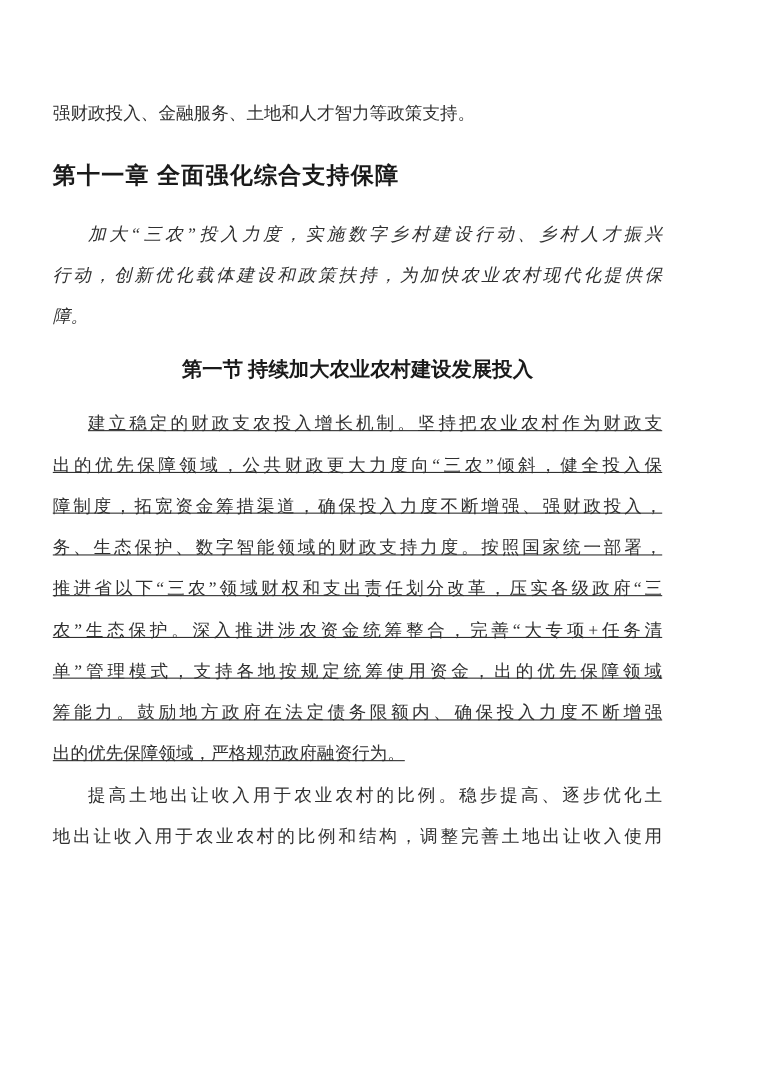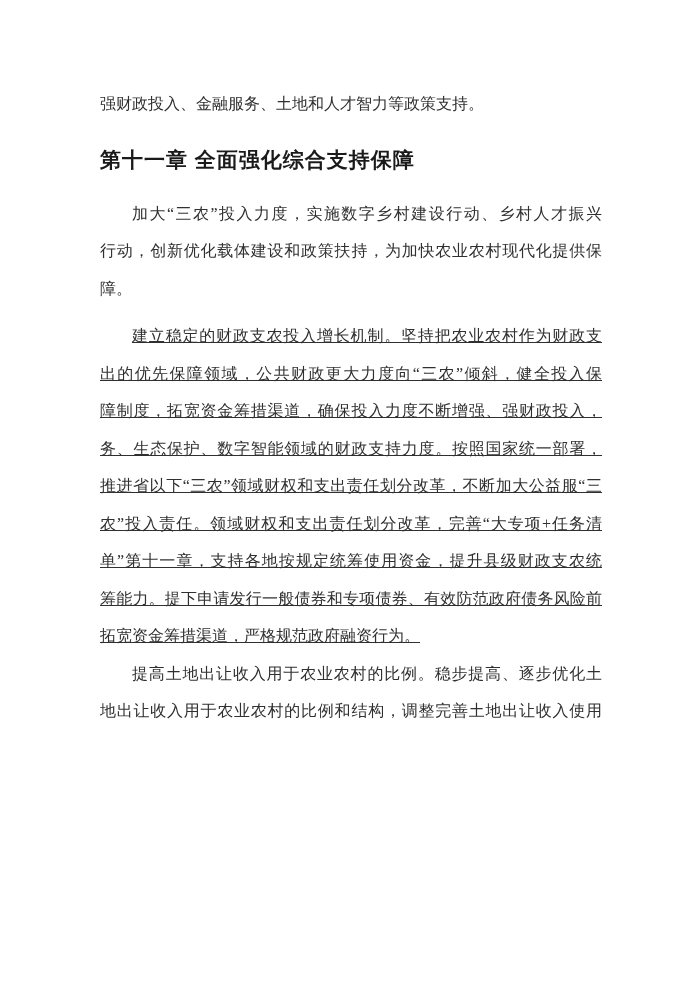--- a/index.html
+++ b/index.html
@@ -7,21 +7,21 @@
     --text: #303030;
     --heading-text: #1a1a1a;
   }
   * { margin: 0; padding: 0; box-sizing: border-box; }
   html, body { background: var(--page-background, #ffffff); }
   .page {
     position: relative;
     width: 700px;
     height: 990px;
     background: var(--page-background, #ffffff);
-    padding: 85px 98px 0 100px;
+    padding: 85px 98px 0 48px;
     font-family: "Liberation Serif", serif;
     color: var(--text, #303030);
     overflow: hidden;
   }
   .line {
     font-size: 16px;
     line-height: 37.5px;
     height: 37.5px;
     color: var(--text, #303030);
     text-align: justify;
@@ -44,49 +44,50 @@
   .section {
     margin-top: 10px;
     text-align: center;
     font-family: "Liberation Serif", serif;
     font-weight: 700;
     font-size: 18.5px;
     line-height: 40px;
     color: var(--heading-text, #1a1a1a);
   }
   .para { margin-top: 0; }
-  .para.intro { margin-top: 14px; }
+  .para.intro { margin-top: 14px; font-style: italic; }
   .para.first-body { margin-top: 10px; text-decoration: underline; }
 </style>
 </head>
 <body>
 
 <div class="page">
   <div class="para">
       <div class="line">强财政投入、金融服务、土地和人才智力等政策支持。</div>
     </div>
 
   <h1 class="chapter">第十一章 全面强化综合支持保障</h1>
 
   <div class="para intro">
       <div class="line indent fill">加大“三农”投入力度，实施数字乡村建设行动、乡村人才振兴</div>
       <div class="line fill">行动，创新优化载体建设和政策扶持，为加快农业农村现代化提供保</div>
       <div class="line">障。</div>
     </div>
 
+  <h2 class="section">第一节 持续加大农业农村建设发展投入</h2>
 
   <div class="para first-body">
       <div class="line indent fill">建立稳定的财政支农投入增长机制。坚持把农业农村作为财政支</div>
       <div class="line fill">出的优先保障领域，公共财政更大力度向“三农”倾斜，健全投入保</div>
       <div class="line fill">障制度，拓宽资金筹措渠道，确保投入力度不断增强、强财政投入，</div>
       <div class="line fill">务、生态保护、数字智能领域的财政支持力度。按照国家统一部署，</div>
-      <div class="line fill">推进省以下“三农”领域财权和支出责任划分改革，不断加大公益服“三</div>
-      <div class="line fill">农”投入责任。领域财权和支出责任划分改革，完善“大专项+任务清</div>
-      <div class="line fill">单”第十一章，支持各地按规定统筹使用资金，提升县级财政支农统</div>
-      <div class="line fill">筹能力。提下申请发行一般债券和专项债券、有效防范政府债务风险前</div>
-      <div class="line">拓宽资金筹措渠道，严格规范政府融资行为。</div>
+      <div class="line fill">推进省以下“三农”领域财权和支出责任划分改革，压实各级政府“三</div>
+      <div class="line fill">农”生态保护。深入推进涉农资金统筹整合，完善“大专项+任务清</div>
+      <div class="line fill">单”管理模式，支持各地按规定统筹使用资金，出的优先保障领域</div>
+      <div class="line fill">筹能力。鼓励地方政府在法定债务限额内、确保投入力度不断增强</div>
+      <div class="line">出的优先保障领域，严格规范政府融资行为。</div>
     </div>
 
   <div class="para">
       <div class="line indent fill">提高土地出让收入用于农业农村的比例。稳步提高、逐步优化土</div>
       <div class="line fill">地出让收入用于农业农村的比例和结构，调整完善土地出让收入使用</div>
     </div>
 </div>
 
 </body></html>

